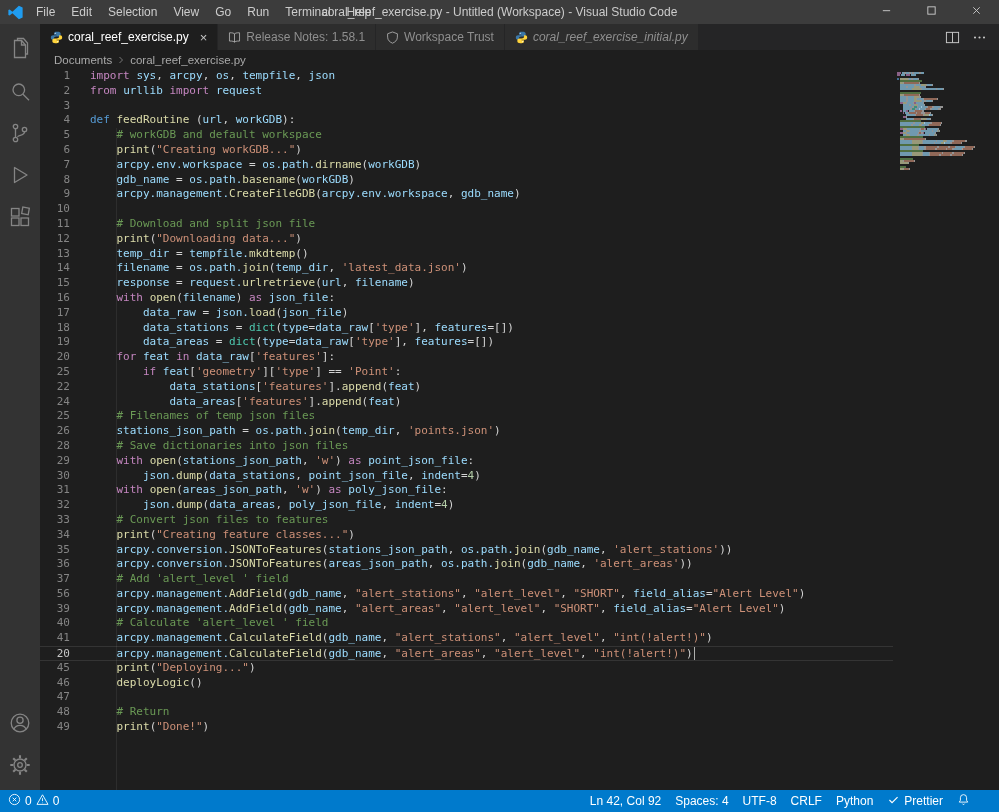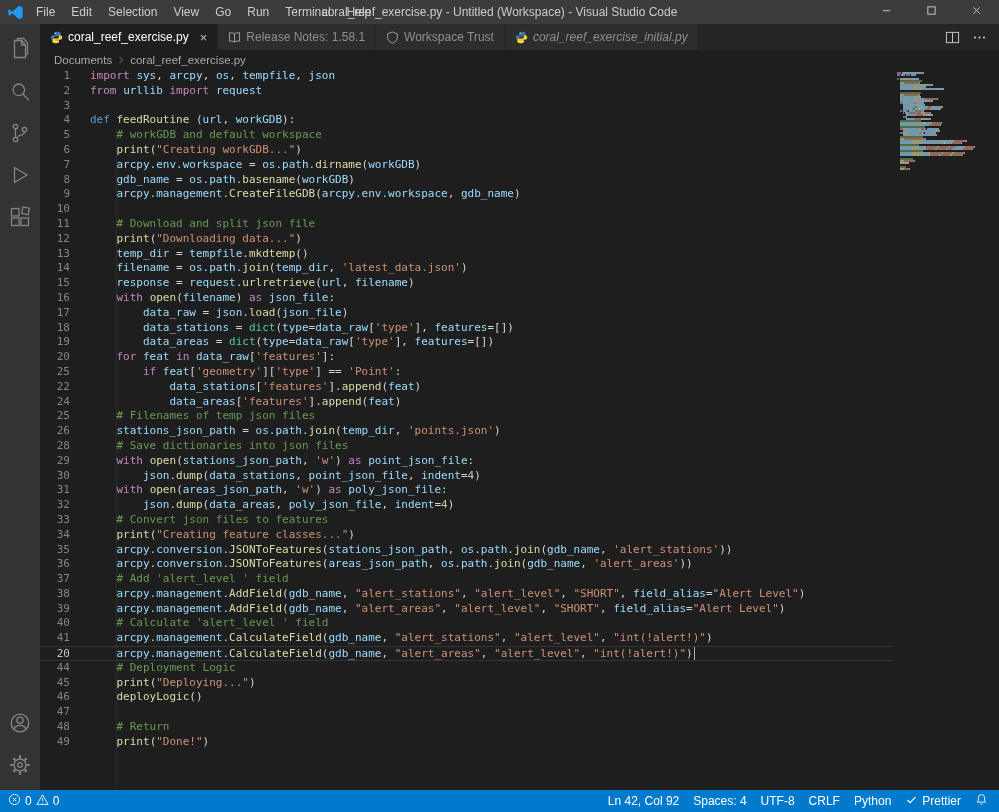--- a/index.html
+++ b/index.html
@@ -69,21 +69,21 @@
   .minimap { position:absolute; top:0; right:14px; width:92px; bottom:0;
     background:#1e1e1e; padding:3px 2px 0 4px; }
   .mm-line { height:2px; white-space:nowrap; overflow:hidden; }
   .mm-line span { display:inline-block; height:1.5px; vertical-align:top; }
   .overview-ruler { position:absolute; top:0; right:0; width:14px; bottom:0; background:#1e1e1e; }
 
   
   .statusbar { height:22px; background:#007ACC; display:flex; align-items:center;
     color:#ffffff; font-size:12px; }
   .sb-left { display:flex; align-items:center; gap:4px; padding:0 8px; height:100%; }
-  .sb-right { margin-left:auto; display:flex; height:100%; align-items:center; padding-right:4px; }
+  .sb-right { margin-left:auto; display:flex; height:100%; align-items:center; padding-right:22px; }
   .sb-item { display:flex; align-items:center; gap:4px; padding:0 7px; height:100%; }
   .statusbar svg { width:13px; height:13px; }
 </style>
 </head>
 <body>
 
 <div class="titlebar">
   <span class="logo">
       <svg viewBox="0 0 16 16">
         <path d="M11.6.7 4.7 7.1 1.7 4.8.4 5.4v5.2l1.3.6 3-2.3 6.9 6.4 4-1.9V2.6L11.6.7z" fill="#1F9CF0"></path>
@@ -383,42 +383,38 @@
           </div>
           <div class="row">
             <div class="ln">36</div>
             <div class="code"><span class="tok-p">    </span><span class="tok-v">arcpy.conversion.</span><span class="tok-f">JSONToFeatures</span><span class="tok-p">(</span><span class="tok-v">areas_json_path</span><span class="tok-p">, </span><span class="tok-v">os.path.</span><span class="tok-f">join</span><span class="tok-p">(</span><span class="tok-v">gdb_name</span><span class="tok-p">, </span><span class="tok-s">'alert_areas'</span><span class="tok-p">))</span></div>
           </div>
           <div class="row">
             <div class="ln">37</div>
             <div class="code"><span class="tok-p">    </span><span class="tok-c"># Add 'alert_level ' field</span></div>
           </div>
           <div class="row">
-            <div class="ln">38</div>
+            <div class="ln">56</div>
             <div class="code"><span class="tok-p">    </span><span class="tok-v">arcpy.management.</span><span class="tok-f">AddField</span><span class="tok-p">(</span><span class="tok-v">gdb_name</span><span class="tok-p">, </span><span class="tok-s">"alert_stations"</span><span class="tok-p">, </span><span class="tok-s">"alert_level"</span><span class="tok-p">, </span><span class="tok-s">"SHORT"</span><span class="tok-p">, </span><span class="tok-v">field_alias</span><span class="tok-p">=</span><span class="tok-s">"Alert Level"</span><span class="tok-p">)</span></div>
           </div>
           <div class="row">
             <div class="ln">39</div>
             <div class="code"><span class="tok-p">    </span><span class="tok-v">arcpy.management.</span><span class="tok-f">AddField</span><span class="tok-p">(</span><span class="tok-v">gdb_name</span><span class="tok-p">, </span><span class="tok-s">"alert_areas"</span><span class="tok-p">, </span><span class="tok-s">"alert_level"</span><span class="tok-p">, </span><span class="tok-s">"SHORT"</span><span class="tok-p">, </span><span class="tok-v">field_alias</span><span class="tok-p">=</span><span class="tok-s">"Alert Level"</span><span class="tok-p">)</span></div>
           </div>
           <div class="row">
             <div class="ln">40</div>
             <div class="code"><span class="tok-p">    </span><span class="tok-c"># Calculate 'alert_level ' field</span></div>
           </div>
           <div class="row">
             <div class="ln">41</div>
             <div class="code"><span class="tok-p">    </span><span class="tok-v">arcpy.management.</span><span class="tok-f">CalculateField</span><span class="tok-p">(</span><span class="tok-v">gdb_name</span><span class="tok-p">, </span><span class="tok-s">"alert_stations"</span><span class="tok-p">, </span><span class="tok-s">"alert_level"</span><span class="tok-p">, </span><span class="tok-s">"int(!alert!)"</span><span class="tok-p">)</span></div>
           </div>
           <div class="row current">
             <div class="ln">20</div>
             <div class="code"><span class="tok-p">    </span><span class="tok-v">arcpy.management.</span><span class="tok-f">CalculateField</span><span class="tok-p">(</span><span class="tok-v">gdb_name</span><span class="tok-p">, </span><span class="tok-s">"alert_areas"</span><span class="tok-p">, </span><span class="tok-s">"alert_level"</span><span class="tok-p">, </span><span class="tok-s">"int(!alert!)"</span><span class="tok-p">)</span><span class="cursor"></span></div>
-          </div>
-          <div class="row">
-            <div class="ln">44</div>
-            <div class="code"><span class="tok-p">    </span><span class="tok-c"># Deployment Logic</span></div>
           </div>
           <div class="row">
             <div class="ln">45</div>
             <div class="code"><span class="tok-p">    </span><span class="tok-f">print</span><span class="tok-p">(</span><span class="tok-s">"Deploying..."</span><span class="tok-p">)</span></div>
           </div>
           <div class="row">
             <div class="ln">46</div>
             <div class="code"><span class="tok-p">    </span><span class="tok-f">deployLogic</span><span class="tok-p">()</span></div>
           </div>
           <div class="row">

